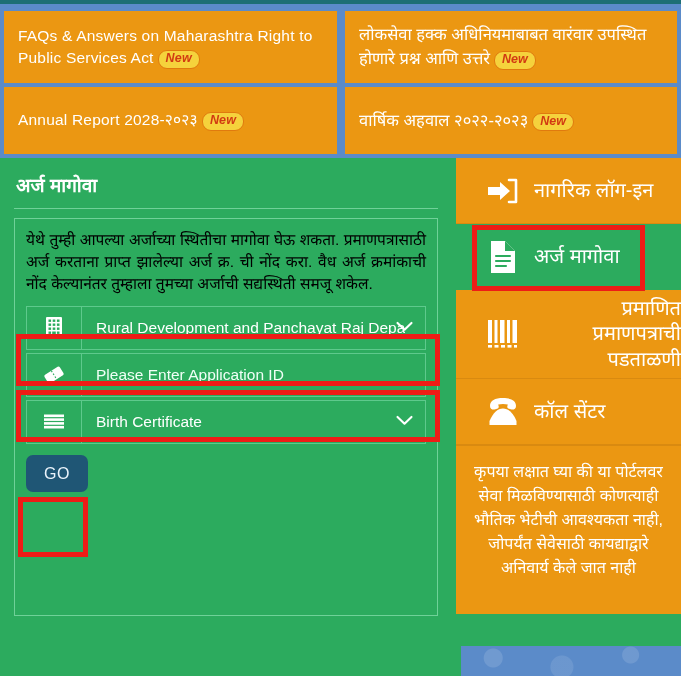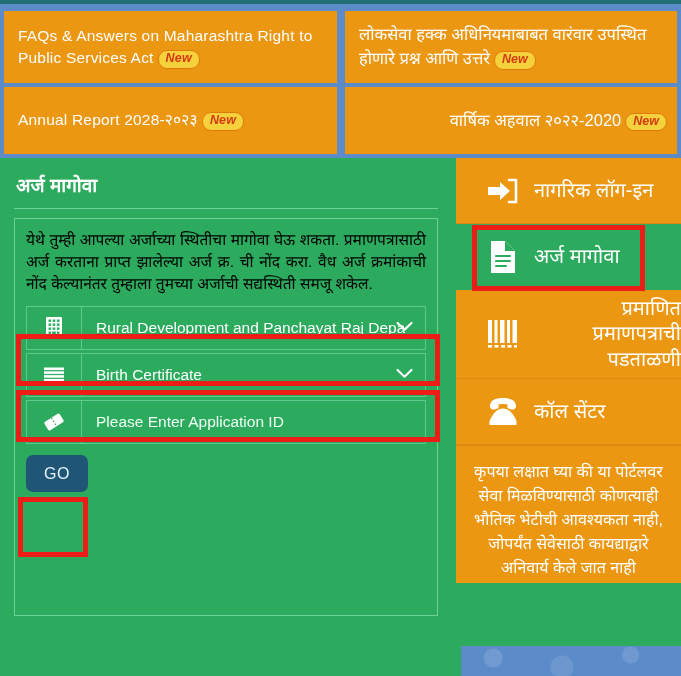--- a/index.html
+++ b/index.html
@@ -42,21 +42,21 @@
     margin: 0 4px 4px 4px;
     padding: 6px 10px 6px 14px;
     display: flex;
     align-items: center;
     color: #ffffff;
     line-height: 1.45;
     cursor: pointer;
     overflow: hidden;
   }
   .tile-en { font-size: 15.5px; letter-spacing: .2px; }
-  .tile-mr { font-size: 16.5px; justify-content: flex-end; }
+  .tile-mr { font-size: 16.5px; }
   .tile-text { display: inline; }
 
   .badge-new {
     display: inline-block;
     background: #f5d23c;
     color: #d23a12;
     border: 1.6px solid #e07a0e;
     border-radius: 9px;
     font-size: 12.5px;
     font-weight: bold;
@@ -177,21 +177,21 @@
     background: #2cab5e;
     border-bottom-color: #2cab5e;
   }
   .menu-icon {
     flex: 0 0 62px;
     display: flex; align-items: center; justify-content: center;
   }
   .menu-label { line-height: 1.28; }
 
   #notice {
-    padding: 14px 12px 3px 12px;
+    padding: 14px 12px 34px 12px;
     color: #ffffff;
     font-size: 16px;
     line-height: 1.5;
     text-align: center;
     border-top: 1px solid #d98a10;
   }
 
   
   #footer-blue {
     position: absolute; left: 452px; top: 488px;
@@ -240,21 +240,21 @@
   </div>
 
   <div class="tile tile-en">
     <div>
       <span class="tile-text">Annual Report 2028-२०२३</span><span class="badge-new">New</span>
     </div>
   </div>
 
   <div class="tile tile-mr">
     <div>
-      <span class="tile-text">वार्षिक अहवाल २०२२-2020</span><span class="badge-new">New</span>
+      <span class="tile-text">वार्षिक अहवाल २०२२-२०२३</span><span class="badge-new">New</span>
     </div>
   </div>
 
 </div>
 
 <div id="main-area">
 
   <div id="track-panel">
 
     <div id="track-title">अर्ज मागोवा</div>
@@ -291,51 +291,51 @@
             <svg width="17" height="11" viewBox="0 0 17 11">
               <path d="M1.5 1.8 L8.5 8.6 L15.5 1.8" stroke="#ffffff" stroke-width="2.1" fill="none" stroke-linecap="round" stroke-linejoin="round"></path>
             </svg>
           </span>
         </div>
       </div>
 
       
       <div class="field-row">
         <div class="field-icon">
+          <svg width="24" height="22" viewBox="0 0 24 22">
+            <g transform="rotate(-32 12 11)">
+              <rect x="3" y="6" width="18" height="10" rx="1.6" fill="#ffffff"></rect>
+              <path d="M12 6 v1.6 M12 9.4 v1.6 M12 12.8 v1.6" stroke="#2cab5e" stroke-width="1.1"></path>
+            </g>
+          </svg>
+        </div>
+        <div class="field-main">
+          <span class="val placeholder-text">Please Enter Application ID</span>
+        </div>
+      </div>
+
+      
+      <div class="field-row">
+        <div class="field-icon">
           <svg width="22" height="17" viewBox="0 0 22 17">
             <g fill="#ffffff">
               <rect x="1" y="0.5" width="20" height="2.6"></rect>
               <rect x="1" y="4.3" width="20" height="2.6"></rect>
               <rect x="1" y="8.1" width="20" height="2.6"></rect>
               <rect x="1" y="11.9" width="20" height="2.6"></rect>
             </g>
           </svg>
         </div>
         <div class="field-main">
           <span class="val">Birth Certificate</span>
           <span class="chev">
             <svg width="17" height="11" viewBox="0 0 17 11">
               <path d="M1.5 1.8 L8.5 8.6 L15.5 1.8" stroke="#ffffff" stroke-width="2.1" fill="none" stroke-linecap="round" stroke-linejoin="round"></path>
             </svg>
           </span>
-        </div>
-      </div>
-
-      
-      <div class="field-row">
-        <div class="field-icon">
-          <svg width="24" height="22" viewBox="0 0 24 22">
-            <g transform="rotate(-32 12 11)">
-              <rect x="3" y="6" width="18" height="10" rx="1.6" fill="#ffffff"></rect>
-              <path d="M12 6 v1.6 M12 9.4 v1.6 M12 12.8 v1.6" stroke="#2cab5e" stroke-width="1.1"></path>
-            </g>
-          </svg>
-        </div>
-        <div class="field-main">
-          <span class="val placeholder-text">Please Enter Application ID</span>
         </div>
       </div>
 
       <button id="go-button">GO</button>
 
     </div>
   </div>
 
   <div id="side-menu">
     <div id="side-menu-inner">

